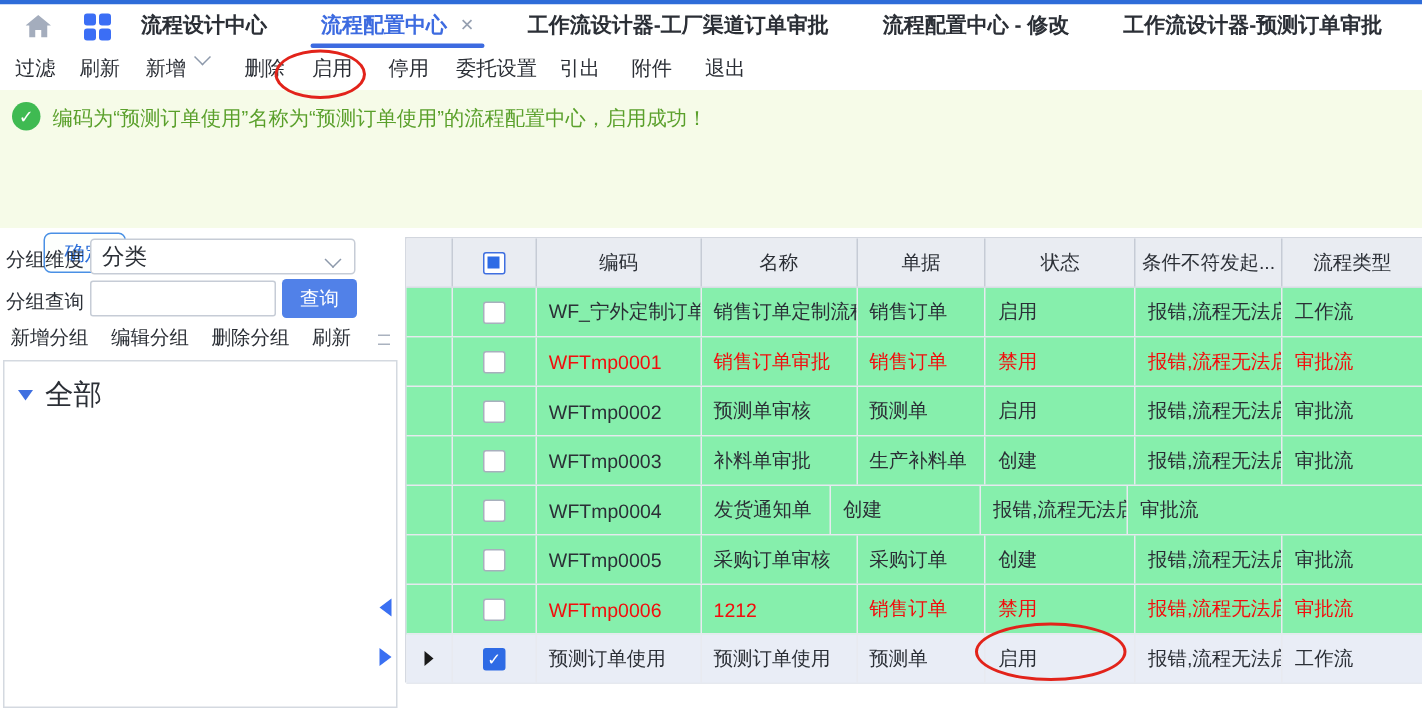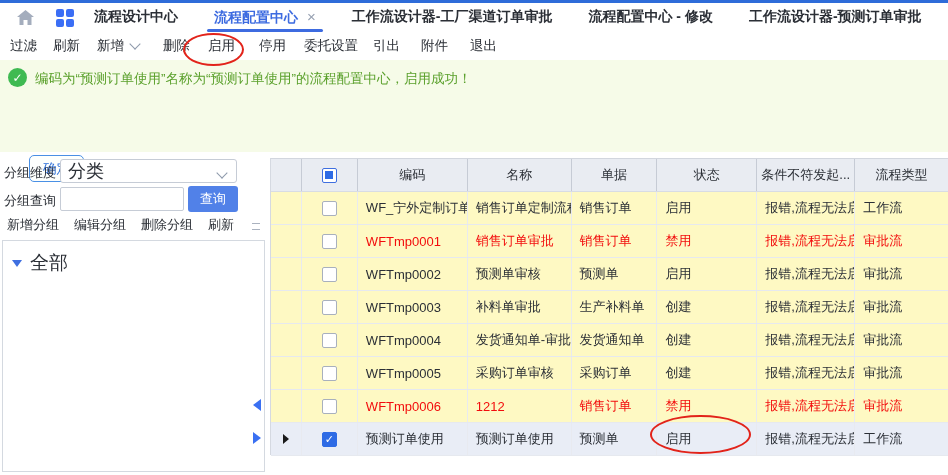--- a/index.html
+++ b/index.html
@@ -18,52 +18,52 @@
   .grid-ic{margin-left:22px;display:grid;grid-template-columns:8px 8px;grid-template-rows:8px 8px;gap:2px;flex:0 0 auto;}
   .grid-ic i{background:#3b6ef5;border-radius:2px;display:block;}
   .tab-list{display:flex;align-items:center;height:29px;margin-left:20px;gap:36px;}
   .tab{font-size:14px;font-weight:700;height:29px;line-height:27px;position:relative;white-space:nowrap;cursor:pointer;}
   .tab.active{color:#3d6be0;}
   .tab.active::after{content:'';position:absolute;left:-7px;right:-7px;bottom:0;height:3px;border-radius:2px;background:#3d6be0;}
   .tab-close{color:#96a0b1;font-weight:400;font-size:15px;margin-left:9px;}
 
   
   .toolbar{position:absolute;left:0;top:33px;width:948px;height:25px;background:#fff;display:flex;align-items:center;font-size:13.5px;}
-  .tool{white-space:nowrap;cursor:pointer;display:flex;align-items:center;}
+  .tool{white-space:nowrap;cursor:pointer;display:flex;align-items:flex-start;}
   .chev{width:7px;height:7px;border-right:1.5px solid #8d99ab;border-bottom:1.5px solid #8d99ab;transform:rotate(45deg);margin:-3px 0 0 7px;display:inline-block;}
 
   
   .msgpanel{position:absolute;left:0;top:60px;width:948px;height:92px;background:#f6fbe8;}
   .okcircle{position:absolute;left:8px;top:8px;width:19px;height:19px;border-radius:50%;background:#3fba52;color:#fff;font-size:12px;font-weight:700;display:flex;align-items:center;justify-content:center;}
   .msgtext{position:absolute;left:35px;top:10px;font-size:13.5px;color:#5aa02b;}
   .okbtn{position:absolute;left:29px;top:55px;height:25px;padding:0 13px;background:#fdfffd;border:1.5px solid #4a90e5;border-radius:5px;color:#2c6fd9;font-size:13.5px;display:flex;align-items:center;cursor:pointer;margin-top:40px;}
 
   
   .sb-label{position:absolute;font-size:13px;color:#2b2f36;}
-  .sb-select{position:absolute;left:60px;top:159px;width:177px;height:24px;border:1px solid #c6ccd6;border-radius:3px;background:#fff;font-size:18px;display:flex;align-items:center;padding-left:7px;box-sizing:border-box;cursor:pointer;}
+  .sb-select{position:absolute;left:60px;top:159px;width:177px;height:24px;border:1px solid #c6ccd6;border-radius:3px;background:#fff;font-size:15px;display:flex;align-items:center;padding-left:7px;box-sizing:border-box;cursor:pointer;}
   .sb-select .chev{position:absolute;right:10px;top:9px;margin:0;}
   .sb-input{position:absolute;left:60px;top:187px;width:124px;height:24px;border:1px solid #c6ccd6;border-radius:2px;background:#fff;box-sizing:border-box;font-size:13px;padding:0 6px;font-family:inherit;}
   .sb-qbtn{position:absolute;left:188px;top:186px;width:50px;height:26px;background:#5181e8;border:none;border-radius:3px;color:#fff;font-size:13px;cursor:pointer;font-family:inherit;}
   .sb-links{position:absolute;left:7px;top:216px;display:flex;gap:15px;font-size:13px;}
   .sb-links span{cursor:pointer;white-space:nowrap;}
   .resize-glyph{position:absolute;left:252px;top:223px;width:8px;height:5px;border-top:1px solid #aab2bf;border-bottom:1px solid #aab2bf;}
   .treebox{position:absolute;left:2px;top:240px;width:263px;height:232px;border:1px solid #d4d9e0;background:#fff;box-sizing:border-box;}
   .treenode{position:absolute;left:9px;top:9px;display:flex;align-items:center;font-size:19px;cursor:pointer;}
   .tri-down{width:0;height:0;border-left:5px solid transparent;border-right:5px solid transparent;border-top:7px solid #3f6fe0;margin-right:8px;}
 
   
   .split-left{position:absolute;left:253px;top:399px;width:0;height:0;border-top:6px solid transparent;border-bottom:6px solid transparent;border-right:8px solid #3a70f2;cursor:pointer;}
   .split-right{position:absolute;left:253px;top:432px;width:0;height:0;border-top:6px solid transparent;border-bottom:6px solid transparent;border-left:8px solid #3a70f2;cursor:pointer;}
 
   
   .table{position:absolute;left:270px;top:158px;width:678px;height:297px;border-left:1px solid #d5d9e1;border-top:1px solid #d2d6de;box-sizing:border-box;background:#fff;}
   .thead{display:flex;height:33px;background:#e9ecf2;border-bottom:1px solid #d8dce4;box-sizing:border-box;}
   .th{display:flex;align-items:center;justify-content:center;font-size:13px;color:#2b2f36;box-sizing:border-box;white-space:nowrap;overflow:hidden;}
   .th + .th{border-left:1px solid #c6cbd5;}
-  .trow{display:flex;height:33px;border-bottom:1px solid #e6e9ef;box-sizing:border-box;background:#fef9c3;}
+  .trow{display:flex;height:33px;border-bottom:1px solid #e6e9ef;box-sizing:border-box;background:#86efac;}
   .trow.selected{background:#e9edf6;}
   .td{display:flex;align-items:center;font-size:13px;box-sizing:border-box;padding-left:8px;white-space:nowrap;overflow:hidden;}
   .td + .td{border-left:1px solid #e8eaf0;}
   .td.center{justify-content:center;padding-left:0;}
   .trow.red .td{color:#f20d0d;}
   .row-arrow{width:0;height:0;border-top:5px solid transparent;border-bottom:5px solid transparent;border-left:6px solid #1a1a1a;}
 
   
   .cb{width:15px;height:15px;border:1px solid #a8b0bd;border-radius:2px;background:#fff;box-sizing:border-box;display:flex;align-items:center;justify-content:center;cursor:pointer;}
   .cb.checked{background:#2e6be5;border-color:#2e6be5;color:#fff;font-size:11px;font-weight:700;}
@@ -229,21 +229,20 @@
         <div class="td" style="width: 100px;">创建</div>
         <div class="td" style="width: 98px;">报错,流程无法启动</div>
         <div class="td" style="width: 94px;">审批流</div>
       </div>
       <div class="trow">
         <div class="td center" style="width: 30px;"></div>
         <div class="td center" style="width: 56px;">
           <span class="cb"></span>
         </div>
         <div class="td" style="width: 110px;">WFTmp0004</div>
-        <div class="td" style="width: 104px;">发货通知单-审批</div>
         <div class="td" style="width: 86px;">发货通知单</div>
         <div class="td" style="width: 100px;">创建</div>
         <div class="td" style="width: 98px;">报错,流程无法启动</div>
         <div class="td" style="width: 94px;">审批流</div>
       </div>
       <div class="trow">
         <div class="td center" style="width: 30px;"></div>
         <div class="td center" style="width: 56px;">
           <span class="cb"></span>
         </div>

